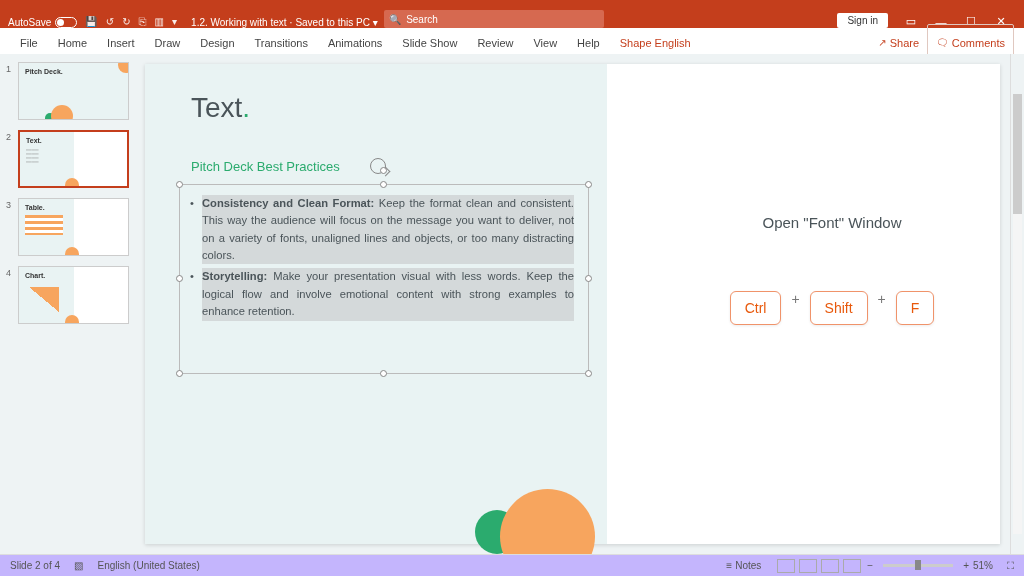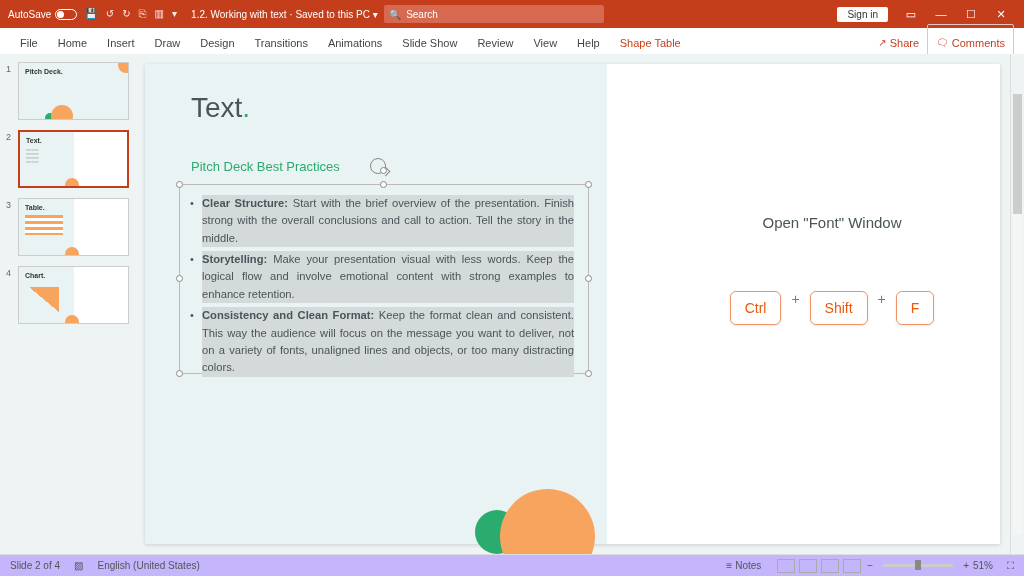--- a/index.html
+++ b/index.html
@@ -1,17 +1,17 @@
 <!DOCTYPE html>
 <html><head>
 <meta charset="utf-8">
 <style>
 *{box-sizing:border-box;margin:0;padding:0;font-family:'Segoe UI',Arial,sans-serif}
 body{width:1024px;height:576px;overflow:hidden;background:#fff;position:relative}
-.titlebar{height:28px;background:#c43e1c;display:flex;align-items:center;color:#fff;font-size:10px;padding:0 8px}
+.titlebar{height:28px;background:#c43e1c;display:flex;align-items:flex-end;color:#fff;font-size:10px;padding:0 8px}
 .titlebar .autosave{display:flex;align-items:center;gap:4px;margin-right:8px}
 .titlebar .autosave .toggle{width:22px;height:11px;border:1px solid #fff;border-radius:6px;position:relative}
 .titlebar .autosave .toggle::after{content:"";position:absolute;width:7px;height:7px;border-radius:50%;background:#fff;top:1px;left:1px}
 .titlebar .qat{display:flex;gap:8px;margin-right:14px}
 .titlebar .qat span{opacity:.9}
 .titlebar .doc-title{flex:0 0 auto;padding-right:6px}
 .titlebar .search{flex:0 0 220px;height:18px;background:#d66950;border-radius:2px;display:flex;align-items:center;padding:0 6px;gap:4px;color:#fff}
 .titlebar .spacer{flex:1}
 .titlebar .signin{background:#fff;color:#333;padding:2px 10px;border-radius:2px;margin-right:8px;font-size:10px}
 .titlebar .winbtn{width:30px;text-align:center;font-size:11px}
@@ -105,21 +105,21 @@
   <div class="tab">Home</div>
   <div class="tab">Insert</div>
   <div class="tab">Draw</div>
   <div class="tab">Design</div>
   <div class="tab">Transitions</div>
   <div class="tab">Animations</div>
   <div class="tab">Slide Show</div>
   <div class="tab">Review</div>
   <div class="tab">View</div>
   <div class="tab">Help</div>
-  <div class="tab active">Shape Table</div>
+  <div class="tab active">Shape English</div>
   <div class="rspace"></div>
   <div class="share">Share</div>
   <div class="comments">Comments</div>
 </div>
 
 <div class="workspace">
   <div class="thumbs">
     <div class="thumb-row">
         <div class="thumb-num">1</div>
       <div class="thumb">
@@ -168,23 +168,22 @@
         <div class="handle h-tl"></div>
         <div class="handle h-tm"></div>
         <div class="handle h-tr"></div>
         <div class="handle h-ml"></div>
         <div class="handle h-mr"></div>
         <div class="handle h-bl"></div>
         <div class="handle h-bm"></div>
         <div class="handle h-br"></div>
         <div class="handle rot"></div>
         <ul>
-          <li><b>Clear Structure:</b><span> Start with the brief overview of the presentation. Finish strong with the overall conclusions and call to action. Tell the story in the middle.</span></li>
+          <li><b>Consistency and Clean Format:</b><span> Keep the format clean and consistent. This way the audience will focus on the message you want to deliver, not on a variety of fonts, unaligned lines and objects, or too many distracting colors.</span></li>
           <li><b>Storytelling:</b><span> Make your presentation visual with less words. Keep the logical flow and involve emotional content with strong examples to enhance retention.</span></li>
-          <li><b>Consistency and Clean Format:</b><span> Keep the format clean and consistent. This way the audience will focus on the message you want to deliver, not on a variety of fonts, unaligned lines and objects, or too many distracting colors.</span></li>
         </ul>
       </div>
       <div class="deco-g"></div>
       <div class="deco-o"></div>
 
       <div class="callout">
         <div class="lbl">Open "Font" Window</div>
         <div class="keys">
           <span class="key">Ctrl</span>
           <span>+</span>

